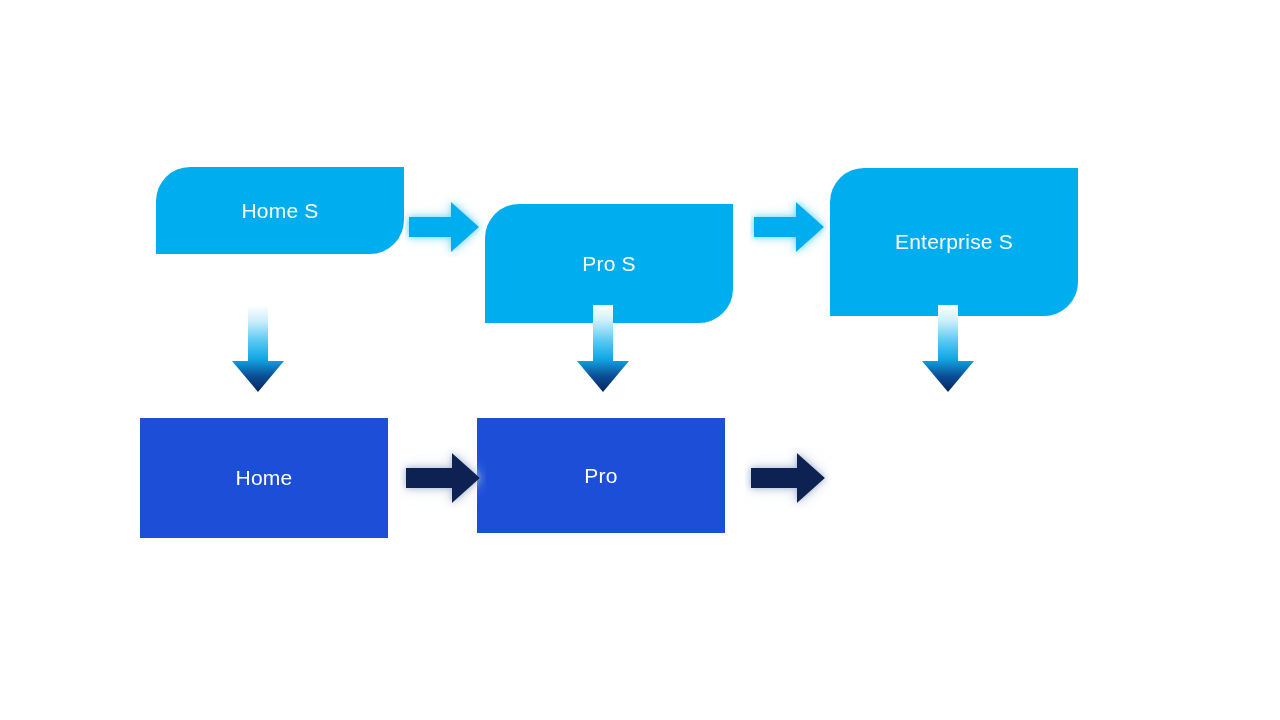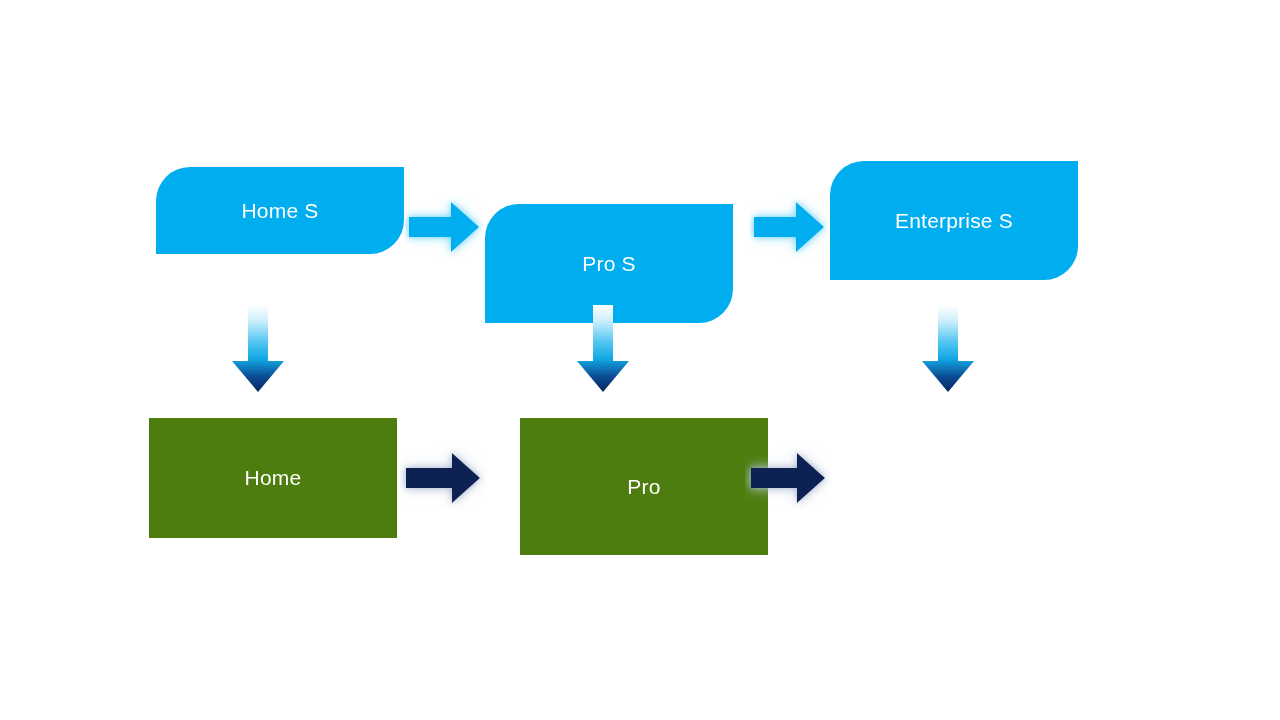--- a/index.html
+++ b/index.html
@@ -40,31 +40,30 @@
     text-align: center;
   }
 
   
   .node-top {
     background: #00AEEF;
     border-radius: 34px 0 34px 0;
   }
   
   .node-bottom {
-    background: #4d7c0f;
+    background: #1d4ed8;
     border-radius: 0;
-    margin-left: 9px;
   }
 
   .box-home-s       { left: 156px; top: 167px;  width: 248px; height: 87px; }
   .box-pro-s        { left: 485px; top: 167px;  width: 248px; height: 119px; margin-top: 37px; }
-  .box-enterprise-s { left: 830px; top: 161px;  width: 248px; height: 119px; }
+  .box-enterprise-s { left: 830px; top: 168px;  width: 248px; height: 148px; }
 
   .box-home       { left: 140px; top: 418px; width: 248px; height: 120px; }
-  .box-pro        { left: 511px; top: 418px; width: 248px; height: 137px; }
+  .box-pro        { left: 477px; top: 418px; width: 248px; height: 115px; }
   .box-enterprise { left: 830px; top: 418px; width: 248px; height: 120px; }
 
   
   .arrow {
     position: absolute;
   }
   .arrow svg { display: block; width: 100%; height: 100%; }
 
   .arrow-right-top-1 { left: 405px; top: 196px; width: 78px; height: 62px; }
   .arrow-right-top-2 { left: 750px; top: 196px; width: 78px; height: 62px; }

